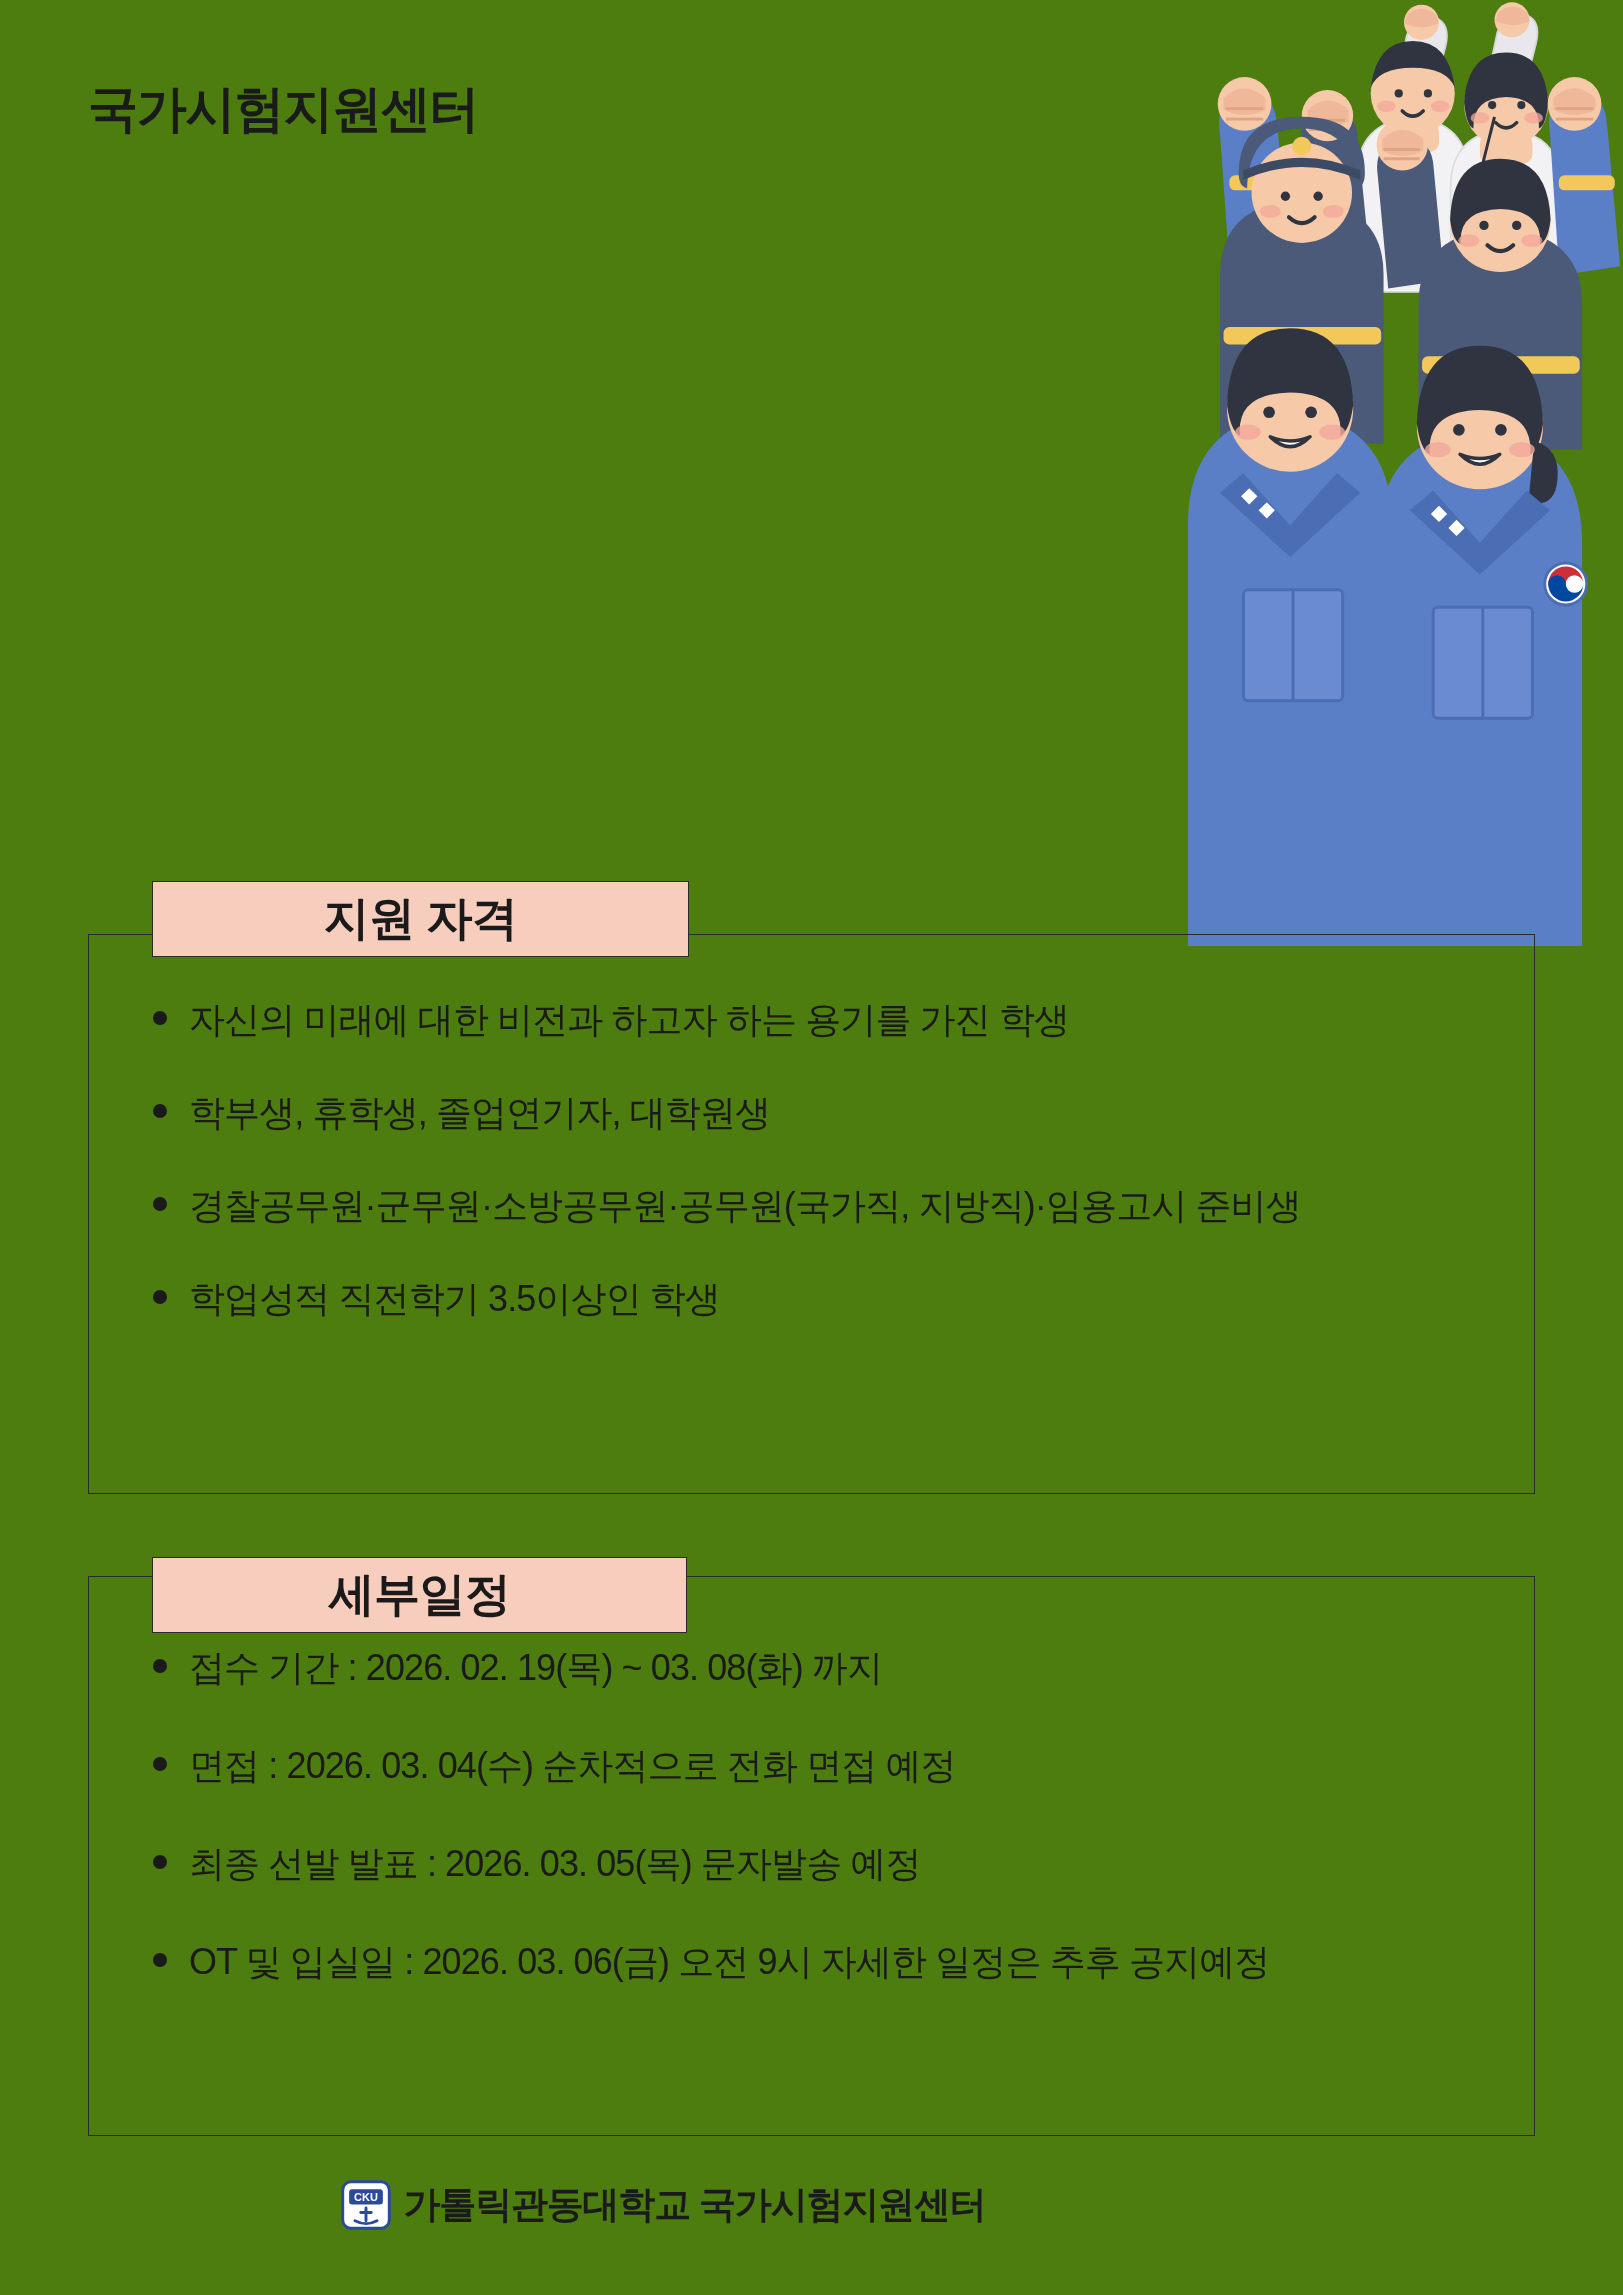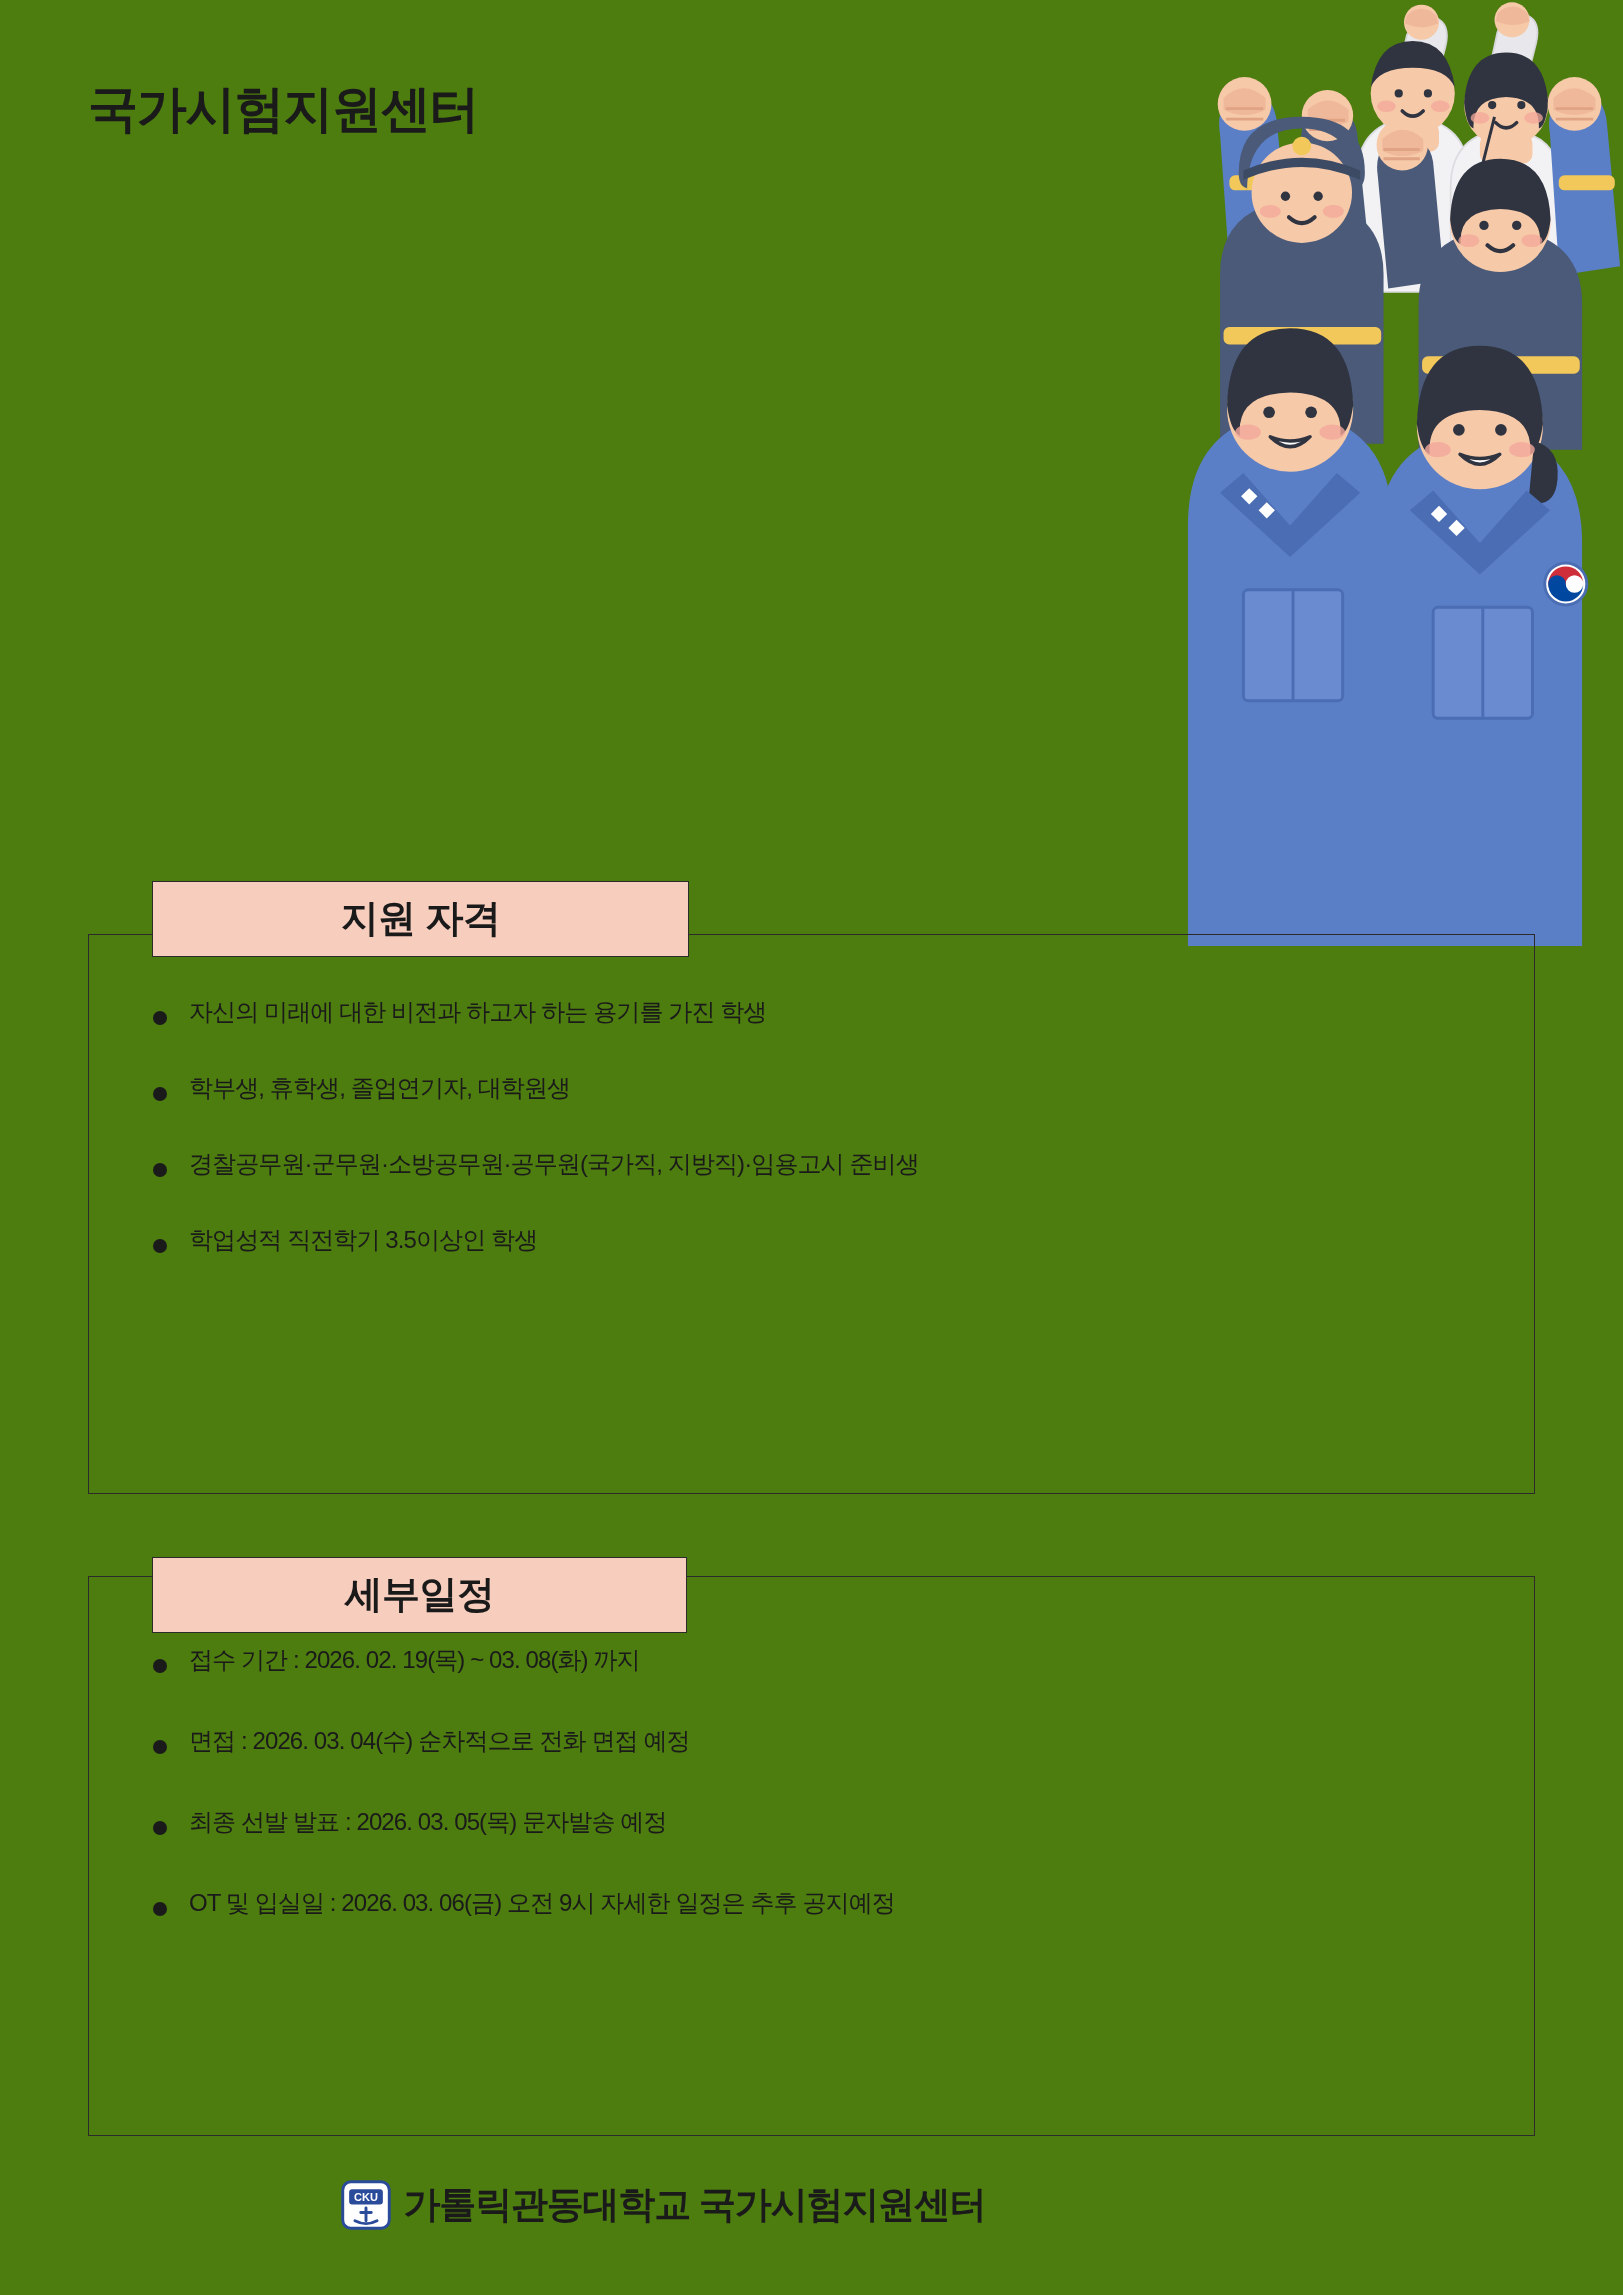--- a/index.html
+++ b/index.html
@@ -74,21 +74,21 @@
   #section-schedule      { top: 1576px; height: 560px; }
 
   .section-tab {
     position: absolute;
     background: #f7cdbd;
     border: 1.8px solid #2b2b2b;
     box-sizing: border-box;
     height: 76px;
     line-height: 72px;
     text-align: center;
-    font-size: 38px;
+    font-size: 46px;
     font-weight: bold;
     color: #1a1a1a;
     letter-spacing: -0.6px;
   }
   #tab-qualification {
     left: 152px;
     top: 881px;
     width: 537px;
   }
   #tab-schedule {
@@ -105,21 +105,21 @@
   #mask-qualification { left: 155px; top: 932px; width: 530px; }
   #mask-schedule      { left: 155px; top: 1574px; width: 530px; }
 
   .bullet-list {
     list-style: none;
     margin: 0;
     padding: 61px 0 0 53px;
   }
   .bullet-list li {
     position: relative;
-    font-size: 24px;
+    font-size: 36px;
     color: #1a1a1a;
     letter-spacing: -0.9px;
     padding-left: 47px;
     margin-bottom: 44px;
     white-space: nowrap;
   }
   .bullet-list li::before {
     content: "";
     position: absolute;
     left: 10.5px;

